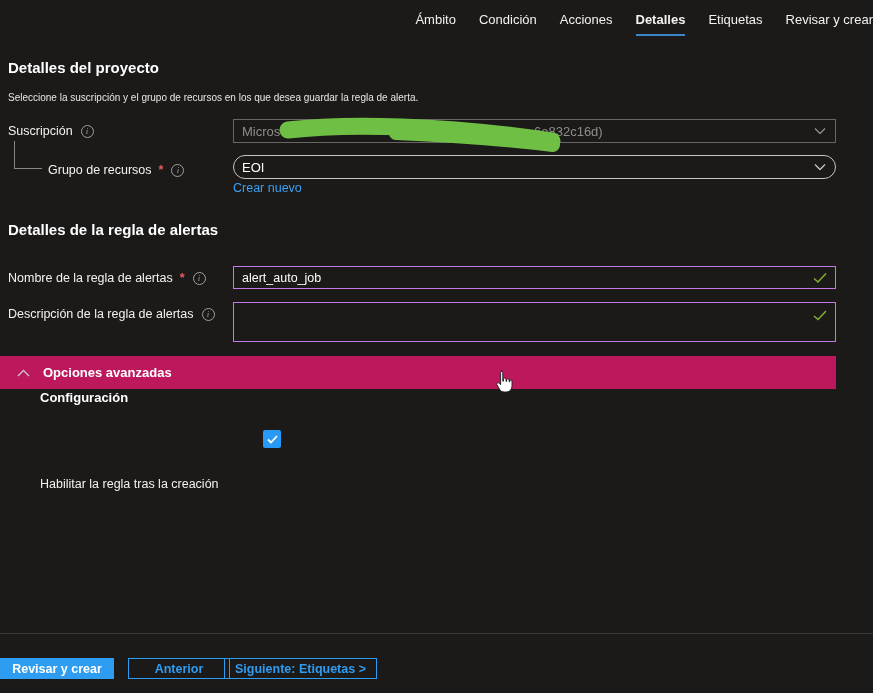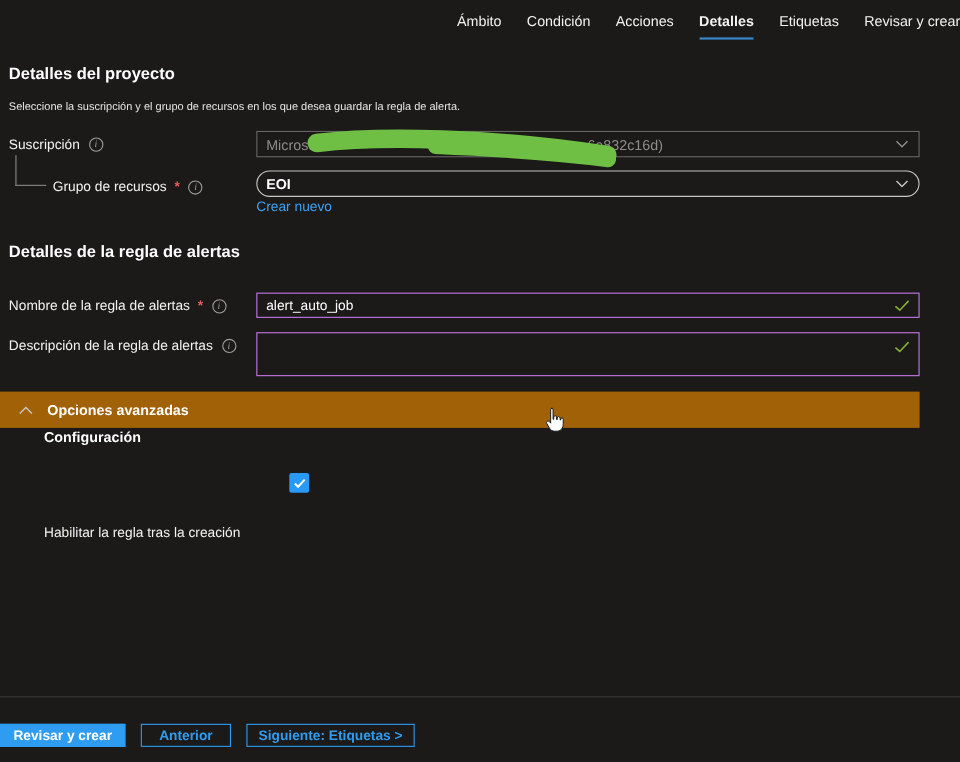--- a/index.html
+++ b/index.html
@@ -50,38 +50,38 @@
   .link { position:absolute; left:233px; color:#3aa0f3; font-size:12.5px; cursor:pointer; }
   .connector {
     position:absolute; left:14px; top:141px; width:28px; height:28px;
     border-left:1px solid #8a8886; border-bottom:1px solid #8a8886;
   }
   .scribble { position:absolute; left:276px; top:114px; z-index:3; pointer-events:none; }
   .sub-tail { position:absolute; left:300px; top:0; height:100%; display:flex; align-items:center; color:#8f8d8b; }
   
   .adv-bar {
     position:absolute; left:0; top:356px; width:836px; height:33px;
-    background:#a16207; display:flex; align-items:center; gap:13px; padding-left:17px; cursor:pointer;
+    background:#be185d; display:flex; align-items:center; gap:13px; padding-left:17px; cursor:pointer;
   }
   .adv-bar .adv-title { font-weight:bold; font-size:13px; color:#ffffff; }
   .subhead { position:absolute; left:40px; font-size:13px; font-weight:bold; color:#ffffff; }
   .checkbox {
     position:absolute; left:263px; top:430px; width:18px; height:18px;
     background:#2899f5; border-radius:2px; display:flex; align-items:center; justify-content:center; cursor:pointer;
   }
   
   .footer-divider { position:absolute; left:0; top:633px; width:873px; height:1px; background:#3b3a39; }
   .btn {
     position:absolute; top:658px; height:21px; font-size:12.5px; font-weight:bold;
     display:flex; align-items:center; justify-content:center; cursor:pointer; white-space:nowrap;
     font-family:"Liberation Sans", sans-serif;
   }
   .btn.primary { left:0; width:114px; background:#2e9cf1; color:#ffffff; border:1px solid #2e9cf1; }
   .btn.outline { background:transparent; color:#2e9cf1; border:1px solid #2e9cf1; }
-  .btn.prev { left:128px; width:82px; }
+  .btn.prev { left:128px; width:102px; }
   .btn.next { left:224px; width:153px; }
   .cursor { position:absolute; left:495px; top:370px; z-index:5; pointer-events:none; }
 </style>
 </head>
 <body>
 
 <nav class="tabbar">
   <span class="tab">Ámbito</span>
   <span class="tab">Condición</span>
   <span class="tab">Acciones</span>
@@ -112,21 +112,21 @@
   <path d="M120 19 C 190 22, 245 27, 277 31" fill="none" stroke="#6fbf44" stroke-width="14" stroke-linecap="round"></path>
 </svg>
 
 <div class="connector"></div>
 
 <div class="field-label" style="left:48px; top:163px;">
   <span>Grupo de recursos</span>
   <span class="req">*</span>
   <span class="info-icon">i</span>
 </div>
-<div class="control dropdown enabled" style="top:155px; font-weight:700;border-radius:12px;">
+<div class="control dropdown enabled" style="top:155px; font-weight:400;border-radius:12px;">
   <span>EOI</span>
   <span class="dd-chevron">
     <svg width="12" height="7" viewBox="0 0 12 7">
         <path d="M1 1 L6 6 L11 1" fill="none" stroke="#c8c6c4" stroke-width="1.3"></path>
       </svg>
   </span>
 </div>
 <a class="link" style="top:181px;">Crear nuevo</a>
 
 <h1 class="h1" style="top:221px;">Detalles de la regla de alertas</h1>

